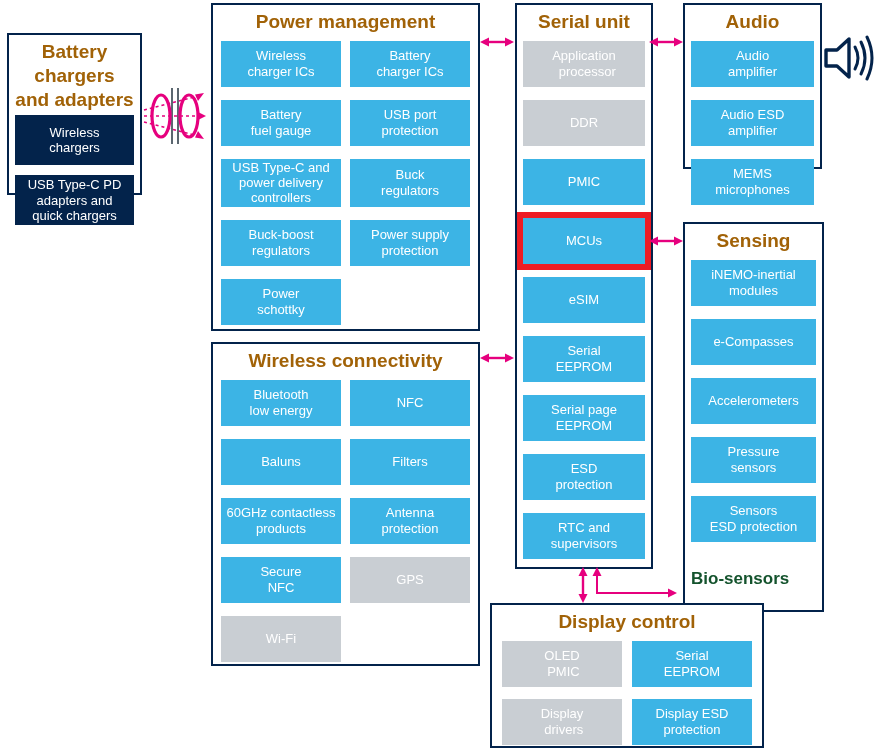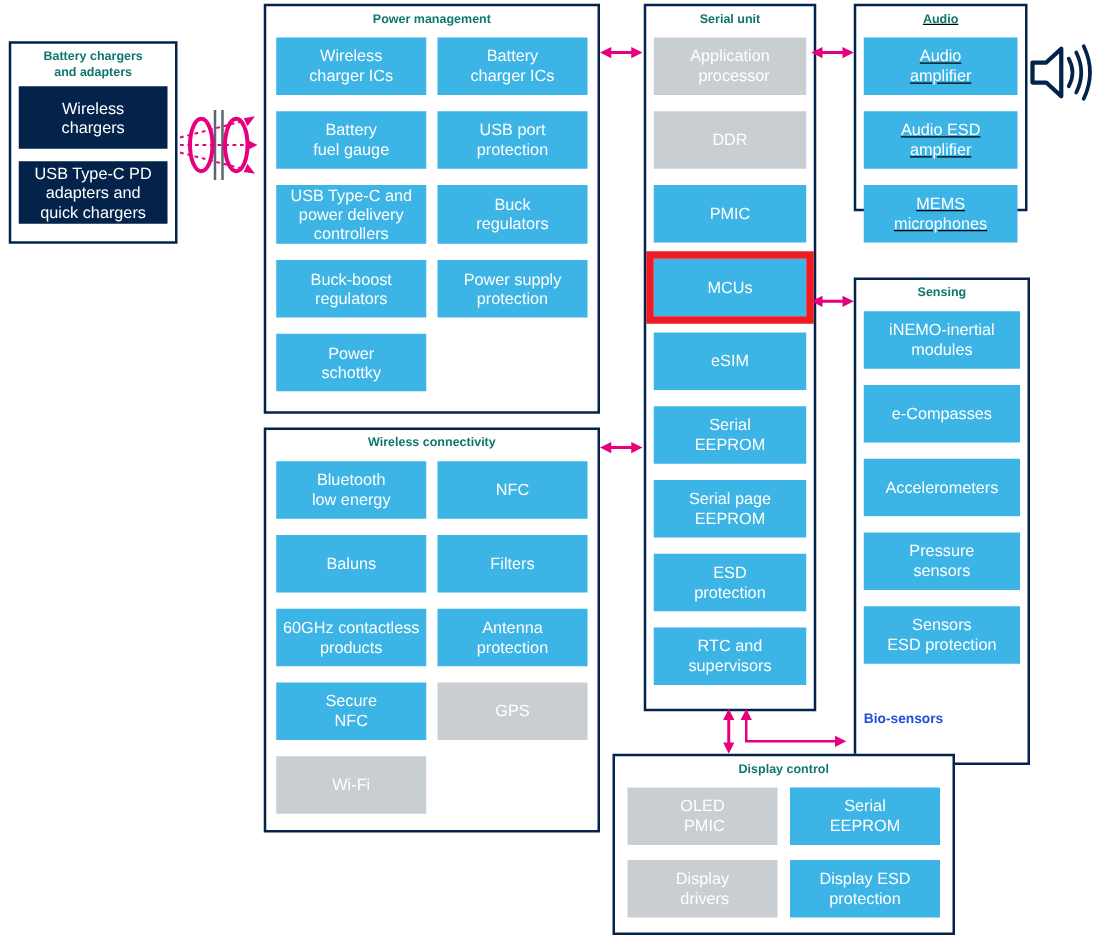--- a/index.html
+++ b/index.html
@@ -1,52 +1,52 @@
 <!DOCTYPE html>
 <html><head>
 <meta charset="utf-8">
 <style>
   html,body{margin:0;padding:0;background:#fff;}
   .canvas{position:relative;width:878px;height:753px;background:#fff;
           font-family:"Liberation Sans", sans-serif;overflow:hidden;}
   .group{position:absolute;border:2px solid #03234b;background:#fff;box-sizing:border-box;}
-  .gtitle{font-weight:bold;color:#0f766e;font-size:10px;text-align:center;
+  .gtitle{font-weight:bold;color:#a16207;font-size:19px;text-align:center;
           padding-top:5px;line-height:1.25;white-space:pre-line;}
   .grid2{display:grid;grid-template-columns:1fr 1fr;column-gap:9px;row-gap:13px;padding:7px 8px;}
   .stack{display:flex;flex-direction:column;gap:13px;padding:7px 6px;}
   .box{background:#3cb4e5;color:#fff;display:flex;align-items:center;justify-content:center;
        text-align:center;font-size:13px;line-height:1.18;white-space:pre-line;
        min-height:46px;padding:1px 2px;box-sizing:border-box;}
   .box.gray{background:#c9ced3;text-align:right;}
   .box.navy{background:#03234b;}
   .box.highlight{outline:6px solid #ed1c24;}
   
   #g-battery{left:7px;top:33px;width:135px;height:162px;}
   #g-battery .stack{gap:10px;padding:4px 6px;}
   #g-battery .box{min-height:50px;}
   #g-power{left:211px;top:3px;width:269px;height:328px;}
   #g-wireless{left:211px;top:342px;width:269px;height:324px;}
   #g-control{left:515px;top:3px;width:138px;height:566px;}
-  #g-audio{left:683px;top:3px;width:139px;height:166px;text-decoration:underline;}
+  #g-audio{left:683px;top:3px;width:139px;height:166px;}
   #g-sensing{left:683px;top:222px;width:141px;height:390px;}
   #g-display{left:490px;top:603px;width:274px;height:145px;}
   #g-display .grid2{padding:7px 10px;column-gap:10px;row-gap:12px;}
   .spacer{visibility:hidden;}
   .icon{position:absolute;}
   #icon-charging{left:142px;top:80px;}
   #icon-speaker{left:822px;top:28px;}
   .arrow{position:absolute;}
   #arrow-pm-cu{left:480px;top:34px;}
   #arrow-cu-audio{left:649px;top:34px;}
   #arrow-cu-sensing{left:649px;top:233px;}
   #arrow-wc-cu{left:480px;top:350px;}
   #arrow-cu-display{left:575px;top:567px;}
   #arrow-bio{left:589px;top:567px;}
   .bio-label{position:absolute;left:691px;top:569px;font-weight:bold;
-             font-size:11px;color:#1d4ed8;}
+             font-size:17px;color:#14532d;}
 </style>
 </head>
 <body>
 
 <div class="canvas">
 
   <section class="group" id="g-battery">
     <div class="gtitle">Battery chargers
 and adapters</div>
     <div class="stack">

